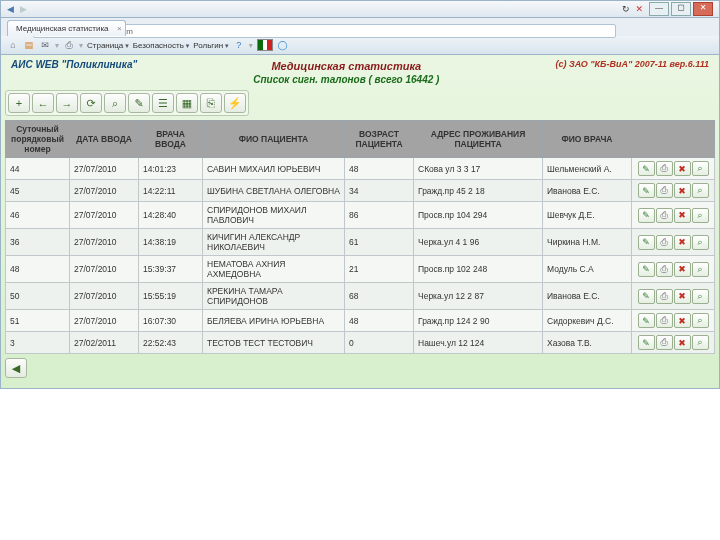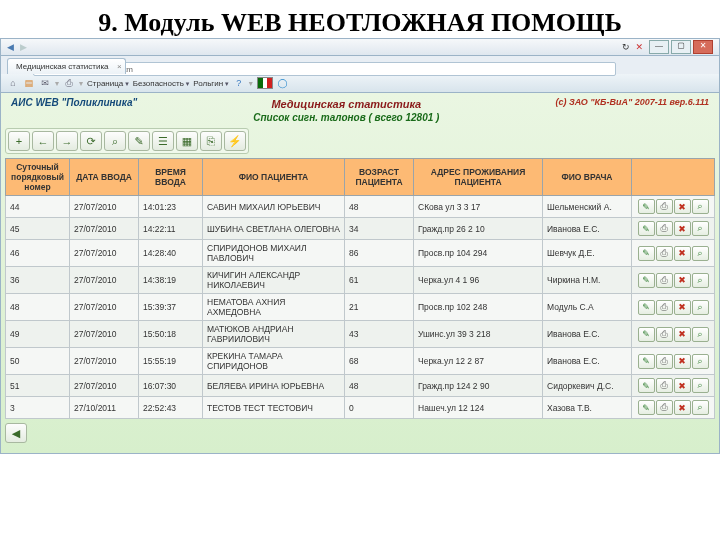--- a/index.html
+++ b/index.html
@@ -21,36 +21,35 @@
   .dd::after { content:" ▾"; font-size:7px; color:#556; }
   .page { background:linear-gradient(#eaf6e2,#d7efcc); border:1px solid #9bb3c7; border-top:none; padding:2px 4px 6px; }
   .page-header { display:flex; justify-content:space-between; align-items:flex-start; padding:2px 6px; }
   .ph-left { color:#154a7a; font-weight:bold; font-style:italic; font-size:10px; }
   .ph-center { text-align:center; color:#1a6b1a; font-style:italic; font-weight:bold; font-size:10px; line-height:1.3; flex:1; }
   .ph-center .line1 { color:#8a1a1a; font-size:11px; }
   .ph-right { color:#b03020; font-weight:bold; font-style:italic; font-size:9px; }
   .action-bar { display:flex; gap:2px; background:rgba(255,255,255,0.4); border:1px solid #b8ccb0; border-radius:3px; padding:2px; margin:2px 0 4px; width:fit-content; }
   .act-btn { width:20px; height:18px; background:linear-gradient(#fdfdfd,#e4ece0); border:1px solid #a8b8a0; border-radius:3px; display:flex; align-items:center; justify-content:center; font-size:11px; color:#3a6a2a; cursor:pointer; }
   table.data { width:100%; border-collapse:collapse; font-size:8.5px; background:#fff; }
-  table.data th { background:#fdba74; border:1px solid #9aa4aa; padding:3px 4px; font-weight:bold; text-align:center; font-size:8.5px; }
+  table.data th { background:#a3a3a3; border:1px solid #9aa4aa; padding:3px 4px; font-weight:bold; text-align:center; font-size:8.5px; }
   table.data td { border:1px solid #c0c8cc; padding:3px 4px; background:#f5f7f5; vertical-align:middle; }
   table.data tr:nth-child(even) td { background:#eef2ee; }
   .row-actions { display:flex; gap:1px; justify-content:center; }
   .ra { width:15px; height:13px; border:1px solid #9ab090; border-radius:2px; background:linear-gradient(#fff,#e6eee2); display:flex; align-items:center; justify-content:center; font-size:9px; cursor:pointer; }
   .ra.green { color:#2a7a2a; }
   .ra.gray { color:#555; }
   .ra.red { color:#c03020; }
   .edit-bar { margin:4px 0; display:flex; align-items:center; gap:2px; }
   .flag { width:14px; height:10px; background:linear-gradient(to right,#0a6b0a 33%,#fff 33% 66%,#d02020 66%); border:1px solid #888; }
 </style>
 </head>
 <body>
 
 <div class="slide">
-  <div class="title">9. Модуль WEB НЕОТЛОЖНАЯ ПОМОЩЬ</div>
 
   <div class="browser">
     <div class="chrome-bar">
       <span style="color:#4a7ab0">◀</span>
       <span style="color:#bcc">▶</span>
       <div class="url-field">http://127.0.0.1:81/stat.htm</div>
       <span>↻</span>
       <span style="color:#c33">✕</span>
       <div class="win-btns">
         <div class="win-btn">—</div>
@@ -78,21 +77,21 @@
         <span class="sep">▾</span>
       <span class="flag"></span>
       <span class="mini" style="color:#2a88cc">◯</span>
     </div>
 
     <div class="page">
       <div class="page-header">
         <div class="ph-left">АИС WEB "Поликлиника"</div>
         <div class="ph-center">
           <div class="line1">Медицинская статистика</div>
-          <div>Список сигн. талонов ( всего 12801 )</div>
+          <div>Список сигн. талонов ( всего 16442 )</div>
         </div>
         <div class="ph-right">(c) ЗАО "КБ-ВиА" 2007-11 вер.6.111</div>
       </div>
 
       <div class="action-bar">
         <div class="act-btn">+</div>
         <div class="act-btn">←</div>
         <div class="act-btn">→</div>
         <div class="act-btn">⟳</div>
         <div class="act-btn">⌕</div>
@@ -101,21 +100,21 @@
         <div class="act-btn">▦</div>
         <div class="act-btn">⎘</div>
         <div class="act-btn">⚡</div>
       </div>
 
       <table class="data">
         <thead>
           <tr>
             <th style="width:55px">Суточный порядковый номер</th>
             <th style="width:60px">ДАТА ВВОДА</th>
-            <th style="width:55px">ВРЕМЯ ВВОДА</th>
+            <th style="width:55px">ВРАЧА ВВОДА</th>
             <th>ФИО ПАЦИЕНТА</th>
             <th style="width:60px">ВОЗРАСТ ПАЦИЕНТА</th>
             <th style="width:120px">АДРЕС ПРОЖИВАНИЯ ПАЦИЕНТА</th>
             <th style="width:80px">ФИО ВРАЧА</th>
             <th style="width:74px"></th>
           </tr>
         </thead>
         <tbody id="tbody">
             <tr>
               <td>44</td>
@@ -133,21 +132,21 @@
                   <div class="ra green">⌕</div>
                 </div>
               </td>
             </tr>
             <tr>
               <td>45</td>
               <td>27/07/2010</td>
               <td>14:22:11</td>
               <td>ШУБИНА СВЕТЛАНА ОЛЕГОВНА</td>
               <td>34</td>
-              <td>Гражд.пр 26 2 10</td>
+              <td>Гражд.пр 45 2 18</td>
               <td>Иванова Е.С.</td>
               <td>
                 <div class="row-actions">
                   <div class="ra green">✎</div>
                   <div class="ra gray">⎙</div>
                   <div class="ra red">✖</div>
                   <div class="ra green">⌕</div>
                 </div>
               </td>
             </tr>
@@ -196,37 +195,20 @@
               <td>
                 <div class="row-actions">
                   <div class="ra green">✎</div>
                   <div class="ra gray">⎙</div>
                   <div class="ra red">✖</div>
                   <div class="ra green">⌕</div>
                 </div>
               </td>
             </tr>
             <tr>
-              <td>49</td>
-              <td>27/07/2010</td>
-              <td>15:50:18</td>
-              <td>МАТЮКОВ АНДРИАН ГАВРИИЛОВИЧ</td>
-              <td>43</td>
-              <td>Ушинс.ул 39 3 218</td>
-              <td>Иванова Е.С.</td>
-              <td>
-                <div class="row-actions">
-                  <div class="ra green">✎</div>
-                  <div class="ra gray">⎙</div>
-                  <div class="ra red">✖</div>
-                  <div class="ra green">⌕</div>
-                </div>
-              </td>
-            </tr>
-            <tr>
               <td>50</td>
               <td>27/07/2010</td>
               <td>15:55:19</td>
               <td>КРЕКИНА ТАМАРА СПИРИДОНОВ</td>
               <td>68</td>
               <td>Черка.ул 12 2 87</td>
               <td>Иванова Е.С.</td>
               <td>
                 <div class="row-actions">
                   <div class="ra green">✎</div>
@@ -248,21 +230,21 @@
                 <div class="row-actions">
                   <div class="ra green">✎</div>
                   <div class="ra gray">⎙</div>
                   <div class="ra red">✖</div>
                   <div class="ra green">⌕</div>
                 </div>
               </td>
             </tr>
             <tr>
               <td>3</td>
-              <td>27/10/2011</td>
+              <td>27/02/2011</td>
               <td>22:52:43</td>
               <td>ТЕСТОВ ТЕСТ ТЕСТОВИЧ</td>
               <td>0</td>
               <td>Нашеч.ул 12 124</td>
               <td>Хазова Т.В.</td>
               <td>
                 <div class="row-actions">
                   <div class="ra green">✎</div>
                   <div class="ra gray">⎙</div>
                   <div class="ra red">✖</div>

